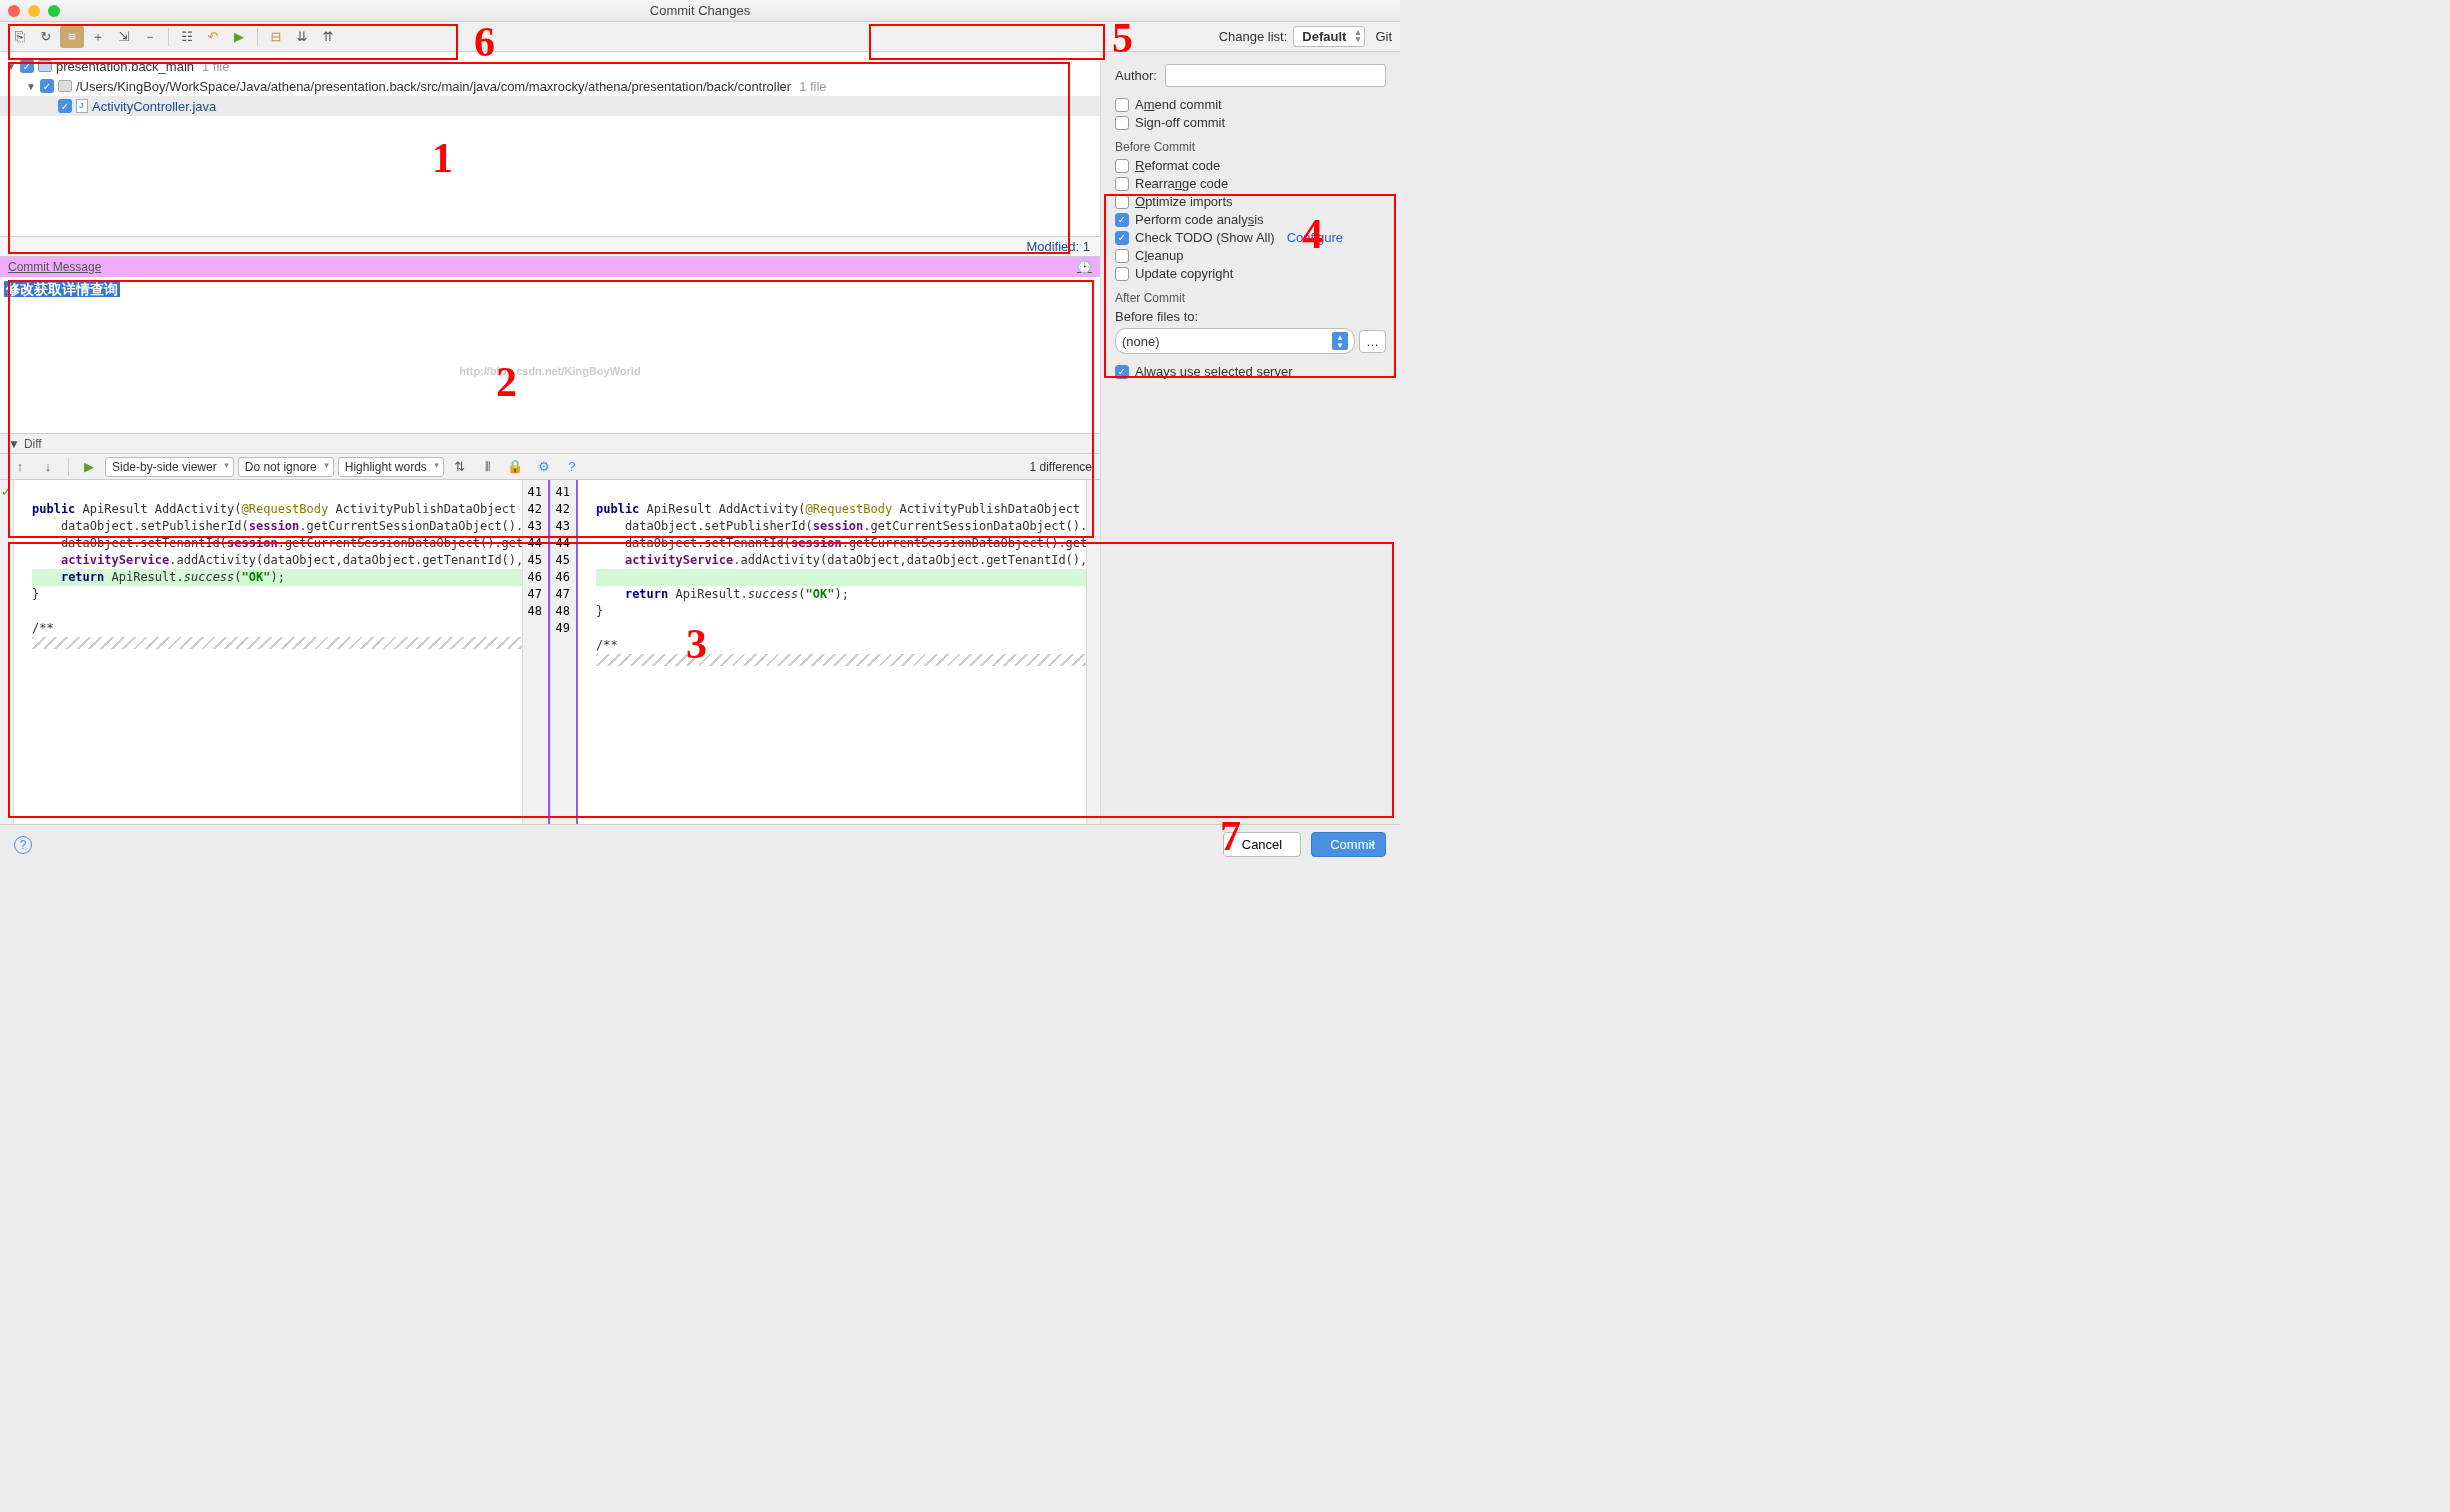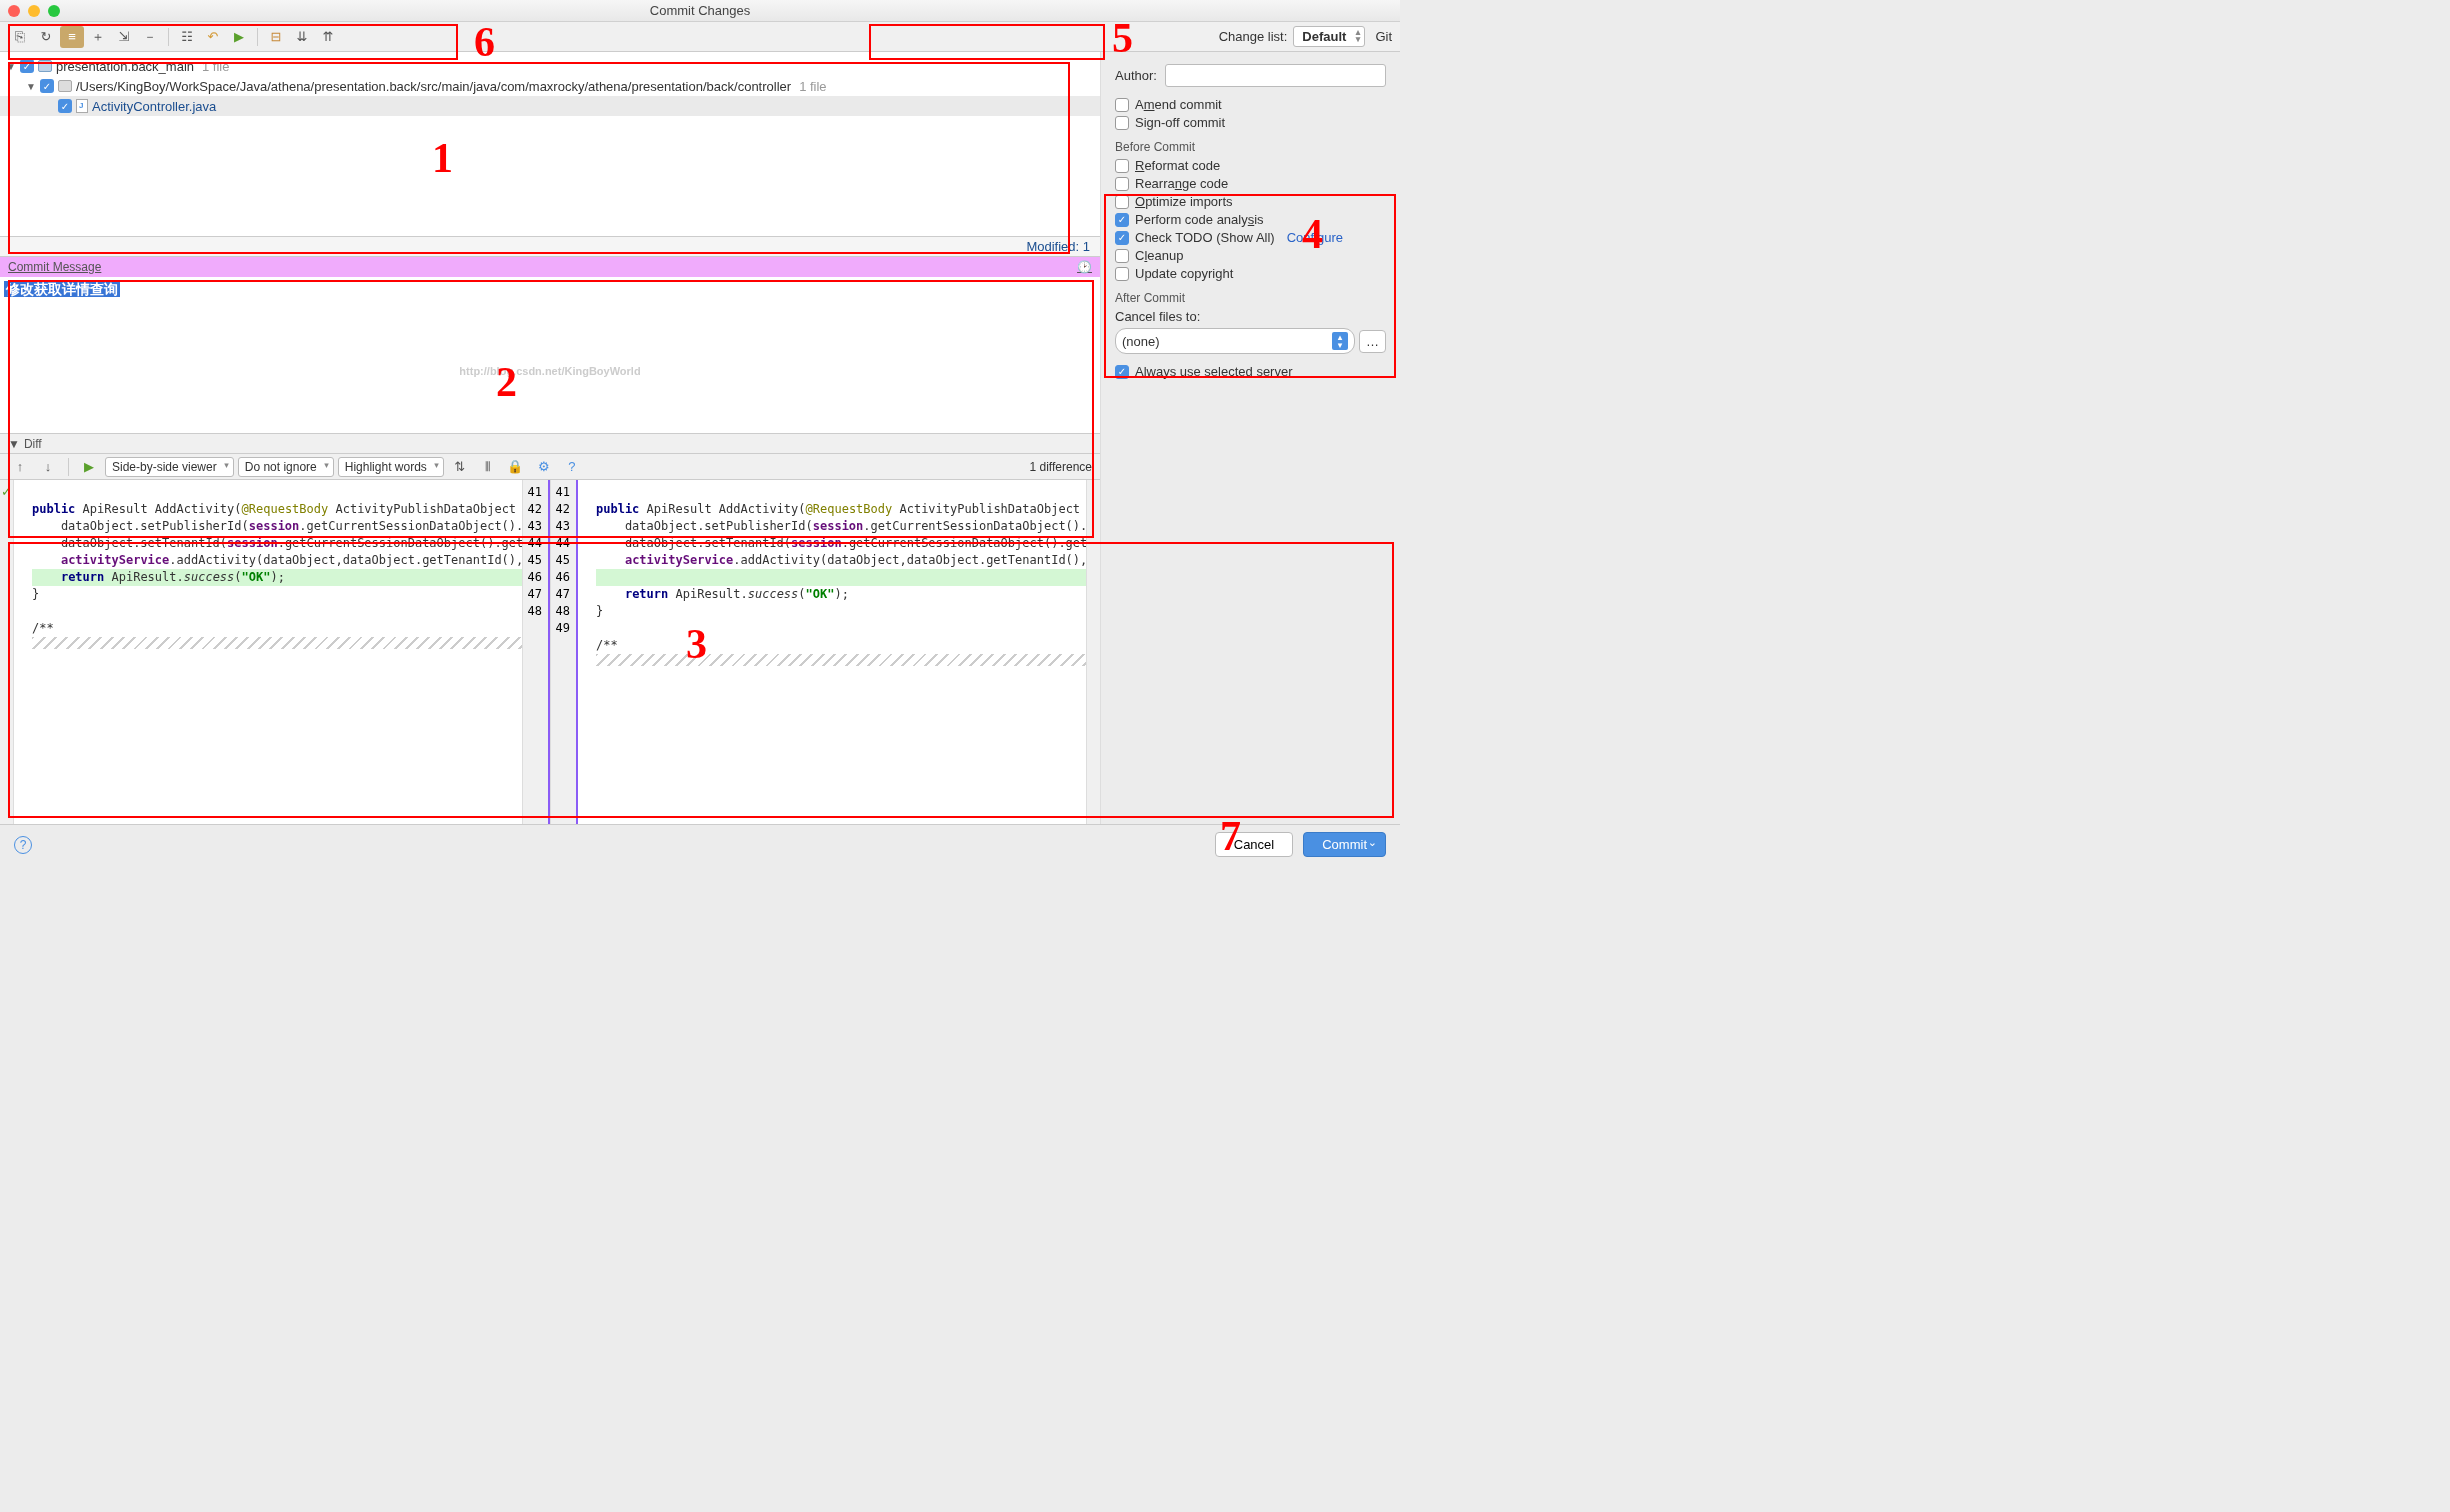--- a/index.html
+++ b/index.html
@@ -101,21 +101,21 @@
 .checkbox.checked { background: #4a90e2; border-color: #4a90e2; color: #fff; font-size: 10px; }
 .upload-select { border: 1px solid #bbb; border-radius: 11px; padding: 3px 6px; background: #fff; display: flex; justify-content: space-between; align-items: center; margin: 4px 0; }
 .upload-arrows { background: #4a90e2; color: #fff; width: 16px; text-align: center; border-radius: 2px; font-size: 9px; line-height: 8px; padding: 1px 0; }
 .footer {
   height: 40px; background: #ececec; border-top: 1px solid #ccc;
   display: flex; align-items: center; justify-content: space-between; padding: 0 14px;
 }
 .help-icon { width: 18px; height: 18px; border: 1px solid #4a90e2; color: #4a90e2; border-radius: 50%; display: flex; align-items: center; justify-content: center; font-size: 12px; }
 .footer-buttons { display: flex; gap: 10px; }
 .btn { border: 1px solid #bbb; border-radius: 4px; padding: 4px 18px; background: #fff; font-size: 13px; }
-.btn.primary { background: #4a90e2; color: #fff; border-color: #3a7bc8; position: relative; padding-right: 18px; text-align: right; }
+.btn.primary { background: #4a90e2; color: #fff; border-color: #3a7bc8; position: relative; padding-right: 10px; text-align: right; }
 .btn.primary::after { content: "⌄"; position: absolute; right: 8px; top: 3px; font-size: 11px; }
 .red-box { position: absolute; border: 2px solid red; pointer-events: none; }
 .red-num { position: absolute; color: red; font-family: "Comic Sans MS", cursive; font-size: 42px; font-weight: bold; pointer-events: none; }
 .underline { text-decoration: underline; }
 .configure-link { color: #2862c7; margin-left: 6px; }
 </style>
 </head>
 <body>
 
 <div class="titlebar">
@@ -295,21 +295,21 @@
     <label>
         <span class="checkbox"></span>
         <span>C<span class="underline">l</span>eanup</span>
       </label>
     <label>
         <span class="checkbox"></span>
         <span>Update copyright</span>
       </label>
 
     <div class="section-title">After Commit</div>
-    <div style="margin-top:4px">Cancel files to:</div>
+    <div style="margin-top:4px">Before files to:</div>
     <div style="display:flex;gap:4px;align-items:center">
       <div class="upload-select" style="flex:1">
         <span>(none)</span>
         <span class="upload-arrows">▴<br>▾</span>
       </div>
       <div class="btn" style="padding:3px 6px">…</div>
     </div>
     <label style="margin-top:6px">
         <span class="checkbox checked">✓</span>
         <span>Always use selected server</span>

